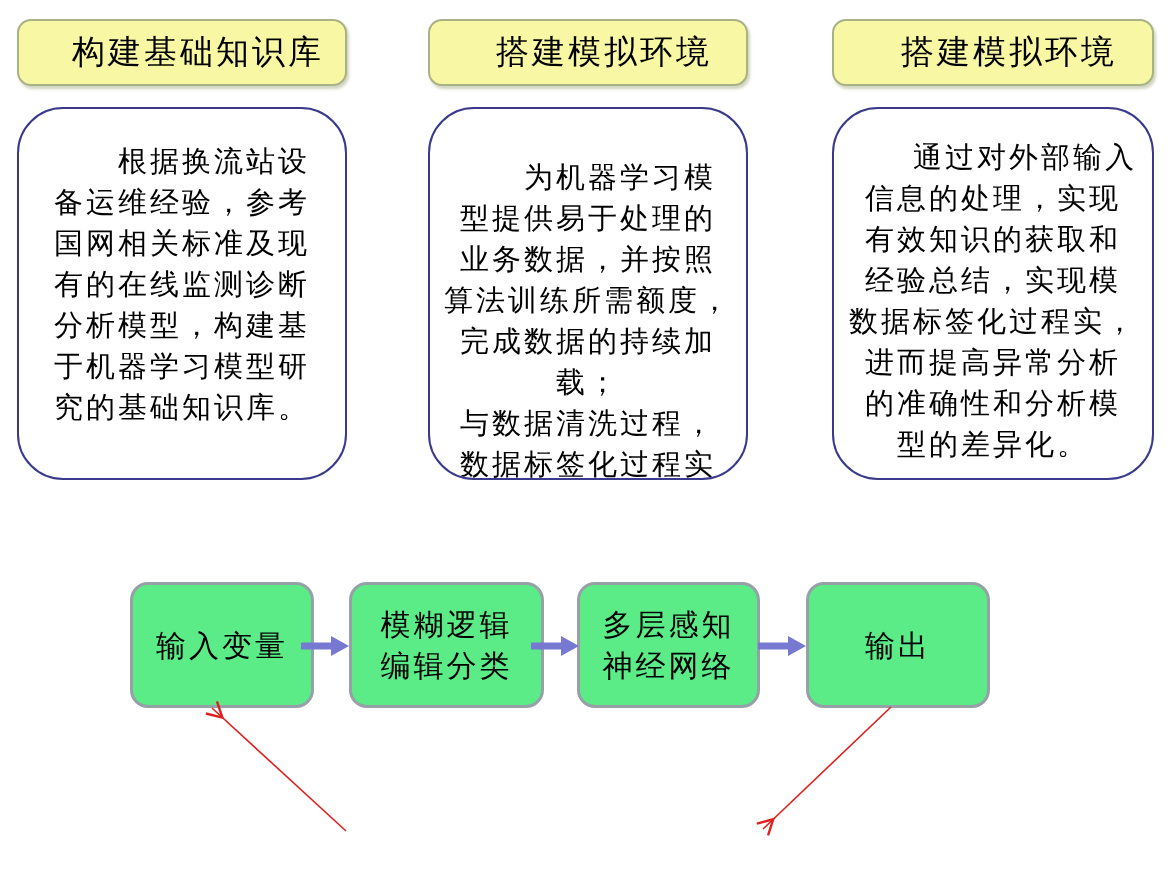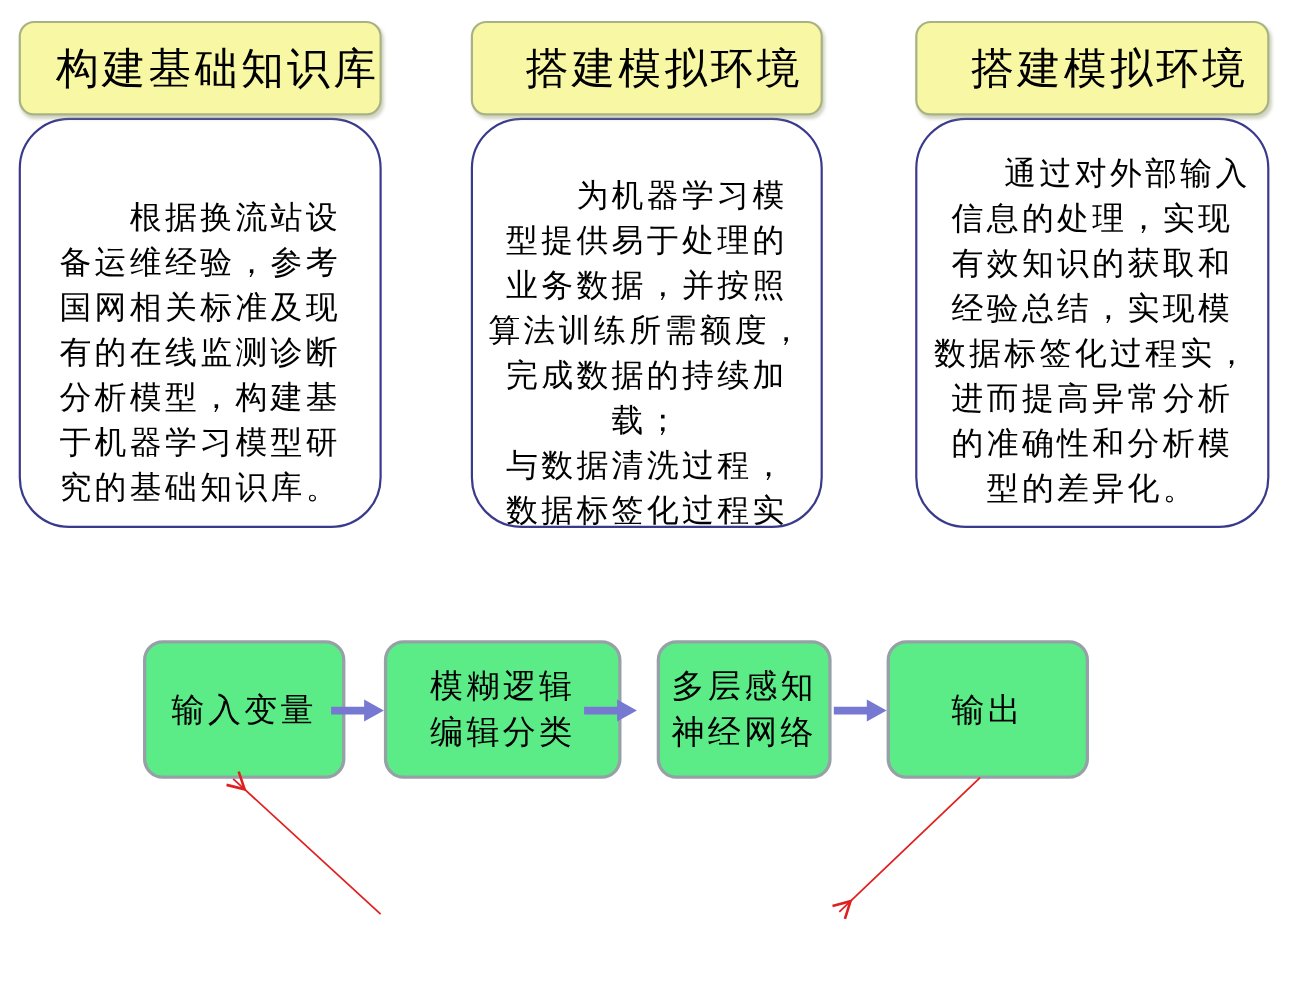--- a/index.html
+++ b/index.html
@@ -2,53 +2,53 @@
 <html style="--header_fill: #f8f7a3; --header_border: #a9b284; --detail_border: #3a3a8c; --flow_fill: #5bec87; --flow_border: #96a1a7; --flow_arrow: #7678d1; --feedback_fill: #f0a3f0; --feedback_border: #9aa4ad; --feedback_arrow: #e01f1f;"><head>
 <meta charset="utf-8">
 <style>
   html,body{margin:0;padding:0;background:#ffffff;}
   .canvas{
     position:relative;width:1172px;height:892px;background:#ffffff;
     font-family:"DejaVu Serif", serif;color:#000;overflow:hidden;
   }
   
   .hdr{
-    position:absolute;top:19px;height:86px;box-sizing:border-box;
+    position:absolute;top:19px;height:67px;box-sizing:border-box;
     background:var(--header_fill);border:2px solid var(--header_border);
     border-radius:14px;display:flex;align-items:center;justify-content:center;
-    font-size:39px;letter-spacing:3px;z-index:2;
+    font-size:33px;letter-spacing:3px;z-index:2;
     box-shadow:2px 3px 3px rgba(150,160,120,.45);
     padding-left:32px;
   }
   .detail{
     position:absolute;top:107px;height:373px;box-sizing:border-box;
     background:#ffffff;border:2.5px solid var(--detail_border);
     border-radius:46px;z-index:1;overflow:hidden;
   }
   .detail .txt{
     white-space:pre-line;text-align:center;
     font-size:29px;line-height:41px;letter-spacing:3px;
   }
   .c1{left:17px;width:330px;}
   .c2{left:428px;width:320px;}
   .c3{left:832px;width:322px;}
-  .p1 .txt{padding:32px 8px 0 8px;margin-top:36px;}
+  .p1 .txt{padding:32px 8px 0 8px;}
   .p2 .txt{padding:6px 4px 0 4px;margin-top:42px;}
   .p3 .txt{padding:28px 6px 0 6px;}
   
   .node{
     position:absolute;top:582px;height:126px;box-sizing:border-box;
     background:var(--flow_fill);border:3px solid var(--flow_border);
     border-radius:18px;display:flex;align-items:center;justify-content:center;
     text-align:center;font-size:30px;letter-spacing:3px;line-height:41px;
     white-space:pre-line;z-index:1;
   }
   .n1{left:130px;width:184px;}
-  .n2{left:349px;width:216px;}
-  .n3{left:577px;width:159px;margin-left:20px;}
+  .n2{left:349px;width:195px;}
+  .n3{left:577px;width:183px;}
   .n4{left:806px;width:184px;}
   .feedback{
     position:absolute;left:347px;top:790px;width:415px;height:80px;box-sizing:border-box;
     background:var(--feedback_fill);border:3px solid var(--feedback_border);
     border-radius:16px;display:flex;align-items:center;justify-content:center;
     font-size:30px;letter-spacing:4px;z-index:1;
   }
   .blue-arrow{position:absolute;top:632px;z-index:2;}
   .blue-arrow line{stroke:var(--flow_arrow);stroke-width:7;}
   .blue-arrow polygon{fill:var(--flow_arrow);}

